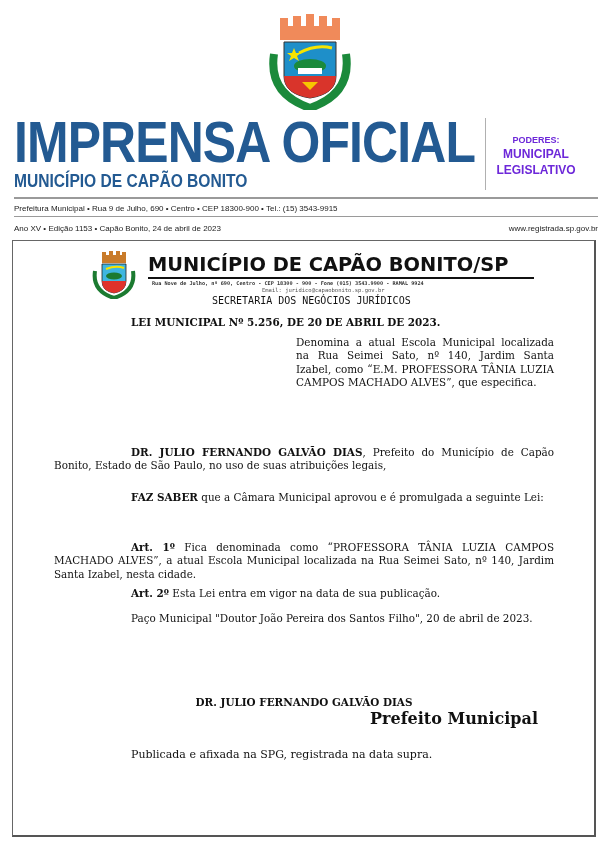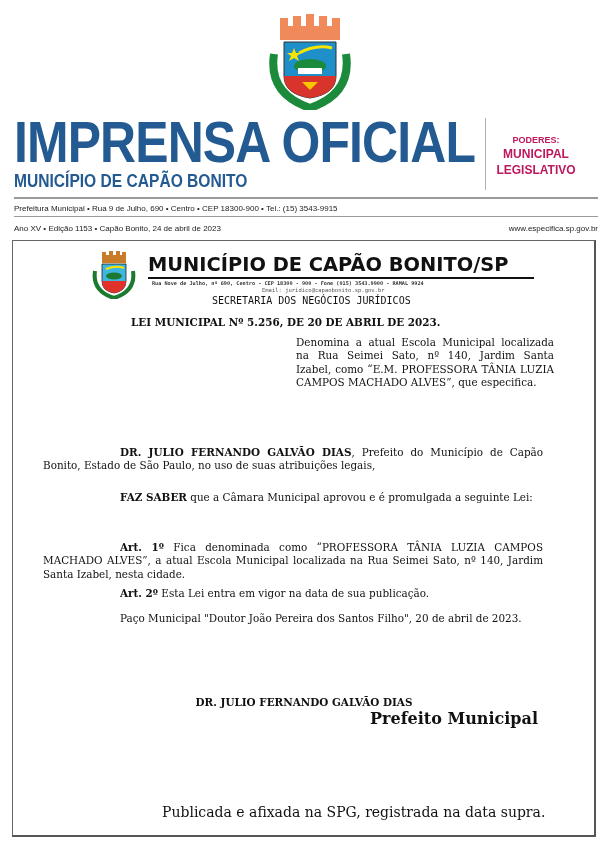--- a/index.html
+++ b/index.html
@@ -3,48 +3,48 @@
 <meta charset="utf-8">
 <style>
   html, body { margin:0; padding:0; background:#ffffff; }
   body { width:612px; height:847px; position:relative; overflow:hidden; font-family:"DejaVu Serif", serif; color:#111; }
   .abs { position:absolute; }
   
   .crest { left:266px; top:14px; width:88px; height:96px; }
   .title-main { left:14px; top:112px; font-family:"Liberation Sans", sans-serif; font-weight:bold; font-size:58px; line-height:60px; color:#235a92; letter-spacing:-1px; transform:scaleX(0.86); transform-origin:left top; white-space:nowrap; }
   .title-sub { left:14px; top:170px; font-family:"Liberation Sans", sans-serif; font-weight:bold; font-size:19px; line-height:22px; color:#235a92; transform:scaleX(0.82); transform-origin:left top; white-space:nowrap; }
   .vsep { left:485px; top:118px; width:1px; height:72px; background:#b0b0b0; }
-  .poderes { left:490px; top:134px; width:92px; text-align:center; font-family:"Liberation Sans", sans-serif; color:#be185d; font-weight:bold; }
+  .poderes { left:490px; top:134px; width:92px; text-align:center; font-family:"Liberation Sans", sans-serif; color:#6d28d9; font-weight:bold; }
   .poderes .lbl { font-size:9px; line-height:12px; }
   .poderes .v { font-size:12px; line-height:16px; }
   .hline { height:2px; background:#9a9a9a; }
   .addr { left:14px; top:204px; font-family:Liberation Sans, sans-serif; font-size:8px; color:#222; white-space:nowrap; }
   .edition { left:14px; top:224px; font-family:"Liberation Sans", sans-serif; font-size:8px; color:#222; white-space:nowrap; }
   .site { right:14px; top:224px; font-family:"Liberation Sans", sans-serif; font-size:8px; color:#222; white-space:nowrap; }
   
   .frame { left:12px; top:240px; width:584px; height:597px; border:1px solid #666; border-right:2px solid #555; border-bottom:2px solid #555; box-sizing:border-box; }
   
   .lh-crest { left:90px; top:251px; width:48px; height:48px; }
   .lh-title { left:148px; top:253px; font-family:"DejaVu Sans", sans-serif; font-weight:bold; font-size:20px; line-height:22px; color:#111; white-space:nowrap; transform:scaleX(0.97); transform-origin:left top; }
   .lh-rule { left:148px; top:277px; width:386px; height:2px; background:#111; }
   .lh-addr { left:152px; top:280px; font-family:"DejaVu Sans Mono", monospace; font-size:5.2px; font-weight:bold; color:#333; white-space:nowrap; }
   .lh-email { left:262px; top:287px; font-family:"DejaVu Sans Mono", monospace; font-size:5.5px; color:#555; white-space:nowrap; }
   .lh-sec { left:212px; top:295px; font-family:"DejaVu Sans Mono", monospace; font-size:10px; color:#111; white-space:nowrap; }
   
   .lei-title { left:131px; top:316px; font-weight:bold; font-size:10.4px; white-space:nowrap; }
   .ementa { left:296px; top:336px; width:258px; font-weight:normal; font-size:10.4px; line-height:13.3px; text-align:justify; }
-  .para { left:43px; width:500px; font-size:10.4px; line-height:13.3px; text-align:justify; text-indent:77px; }
+  .para { left:54px; width:500px; font-size:10.4px; line-height:13.3px; text-align:justify; text-indent:77px; }
   .p1 { top:446px; }
   .p2 { top:491px; }
   .p3 { top:541px; }
   .p4 { top:587px; }
   .p5 { top:612px; }
   .sig-name { left:54px; width:500px; top:696px; text-align:center; font-weight:bold; font-size:10.4px; }
   .sig-role { left:38px; width:500px; top:709px; text-align:right; font-weight:bold; font-size:16px; }
-  .pub { left:131px; top:804px; font-size:14px; white-space:nowrap;margin-left:31px; }
+  .pub { left:131px; top:748px; font-size:11px; white-space:nowrap; }
   b { font-weight:bold; }
 </style>
 </head>
 <body>
 
 <svg class="abs crest" viewBox="0 0 88 96">
   <g fill="#f08a5a">
     <rect x="14" y="12" width="60" height="14"></rect>
     <rect x="14" y="4" width="8" height="8"></rect>
       <rect x="27" y="2" width="8" height="10"></rect>
@@ -67,21 +67,21 @@
 <div class="abs vsep"></div>
 <div class="abs poderes">
   <div class="lbl">PODERES:</div>
   <div class="v">MUNICIPAL</div>
   <div class="v">LEGISLATIVO</div>
 </div>
 <div class="abs hline" style="left:14px; top:197px; width:584px;"></div>
 <div class="abs addr">Prefeitura Municipal • Rua 9 de Julho, 690 • Centro • CEP 18300-900 • Tel.: (15) 3543-9915</div>
 <div class="abs hline" style="left:14px; top:216px; width:584px; height:1px;"></div>
 <div class="abs edition">Ano XV • Edição 1153 • Capão Bonito, 24 de abril de 2023</div>
-<div class="abs site">www.especifica.sp.gov.br</div>
+<div class="abs site">www.registrada.sp.gov.br</div>
 
 <div class="abs frame"></div>
 
 <svg class="abs lh-crest" viewBox="0 0 48 48">
   <g fill="#c97b2a">
       <rect x="12" y="4" width="24" height="8"></rect>
       <rect x="12" y="1" width="4" height="3"></rect>
       <rect x="19" y="0" width="4" height="4"></rect>
       <rect x="26" y="0" width="4" height="4"></rect>
       <rect x="32" y="1" width="4" height="3"></rect>

